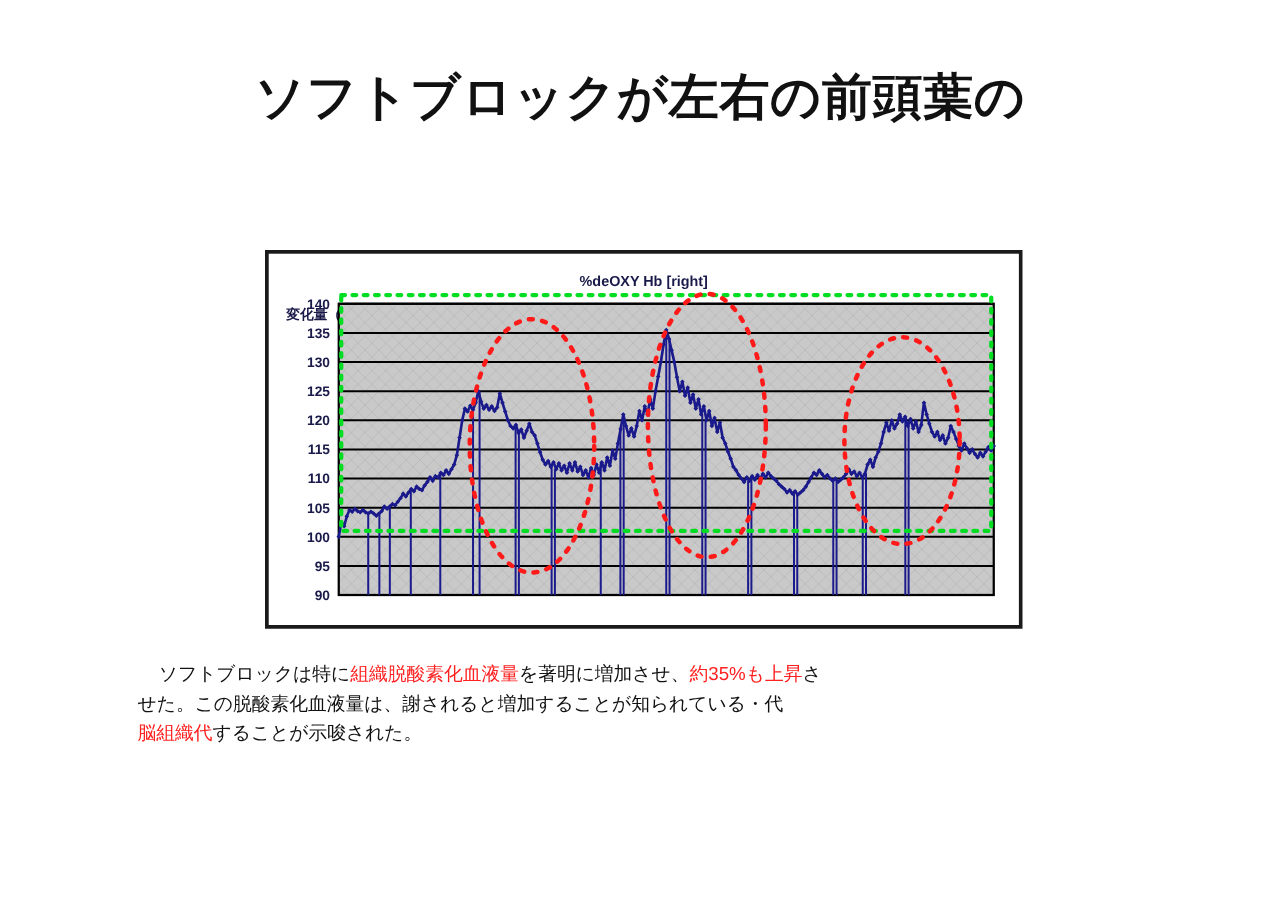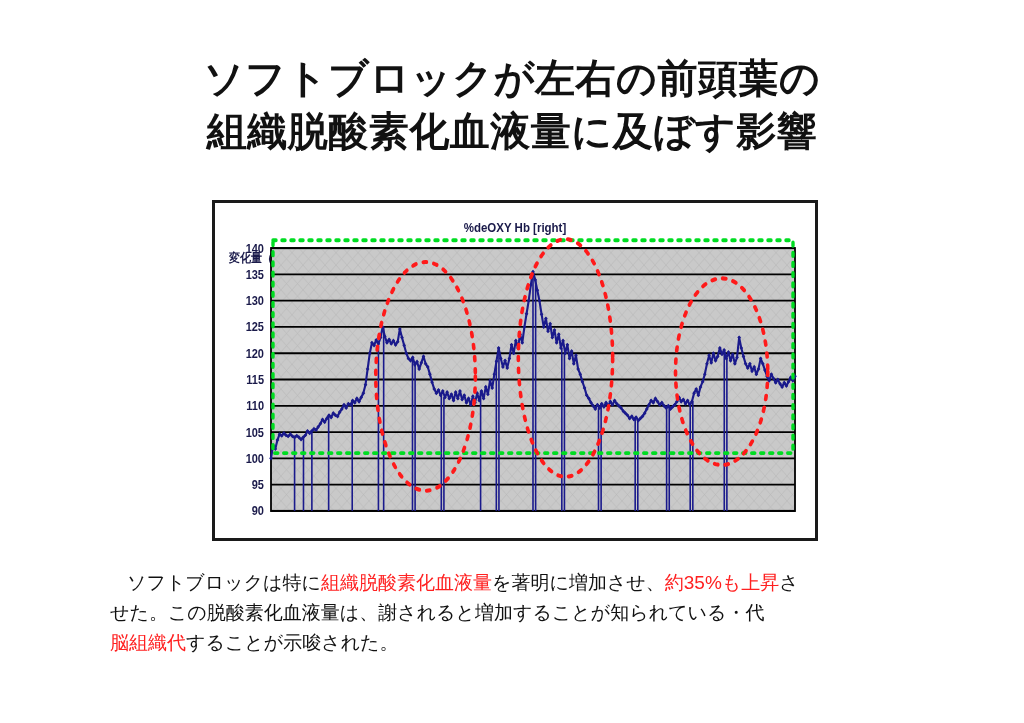--- a/index.html
+++ b/index.html
@@ -21,51 +21,49 @@
     font-weight:700;
     line-height:1.32;
     letter-spacing:0.5px;
   }
   .title-line{display:block;white-space:nowrap;}
 
   
   .chart-frame{
     position:absolute;
     left:212px;top:200px;
-    width:606px;height:341px;
+    width:606px;height:303px;
     background:#ffffff;
     border:3px solid #1a1a1a;
     box-sizing:border-box;
   }
   .chart-svg{display:block;width:100%;height:100%;}
 
   
   .caption{
     position:absolute;
     left:110px;top:528px;
     width:828px;
-    font-size:19px;
+    font-size:15px;
     line-height:1.58;
     color:#111111;
     font-weight:500;
     letter-spacing:0px;
-    margin-top:40px;
   }
   .caption p{margin:0;}
   .cap-red{color:#ff2020;}
   .cap-indent{display:inline-block;width:17px;}
 </style>
 </head>
 <body>
 
 <div id="slide">
 
   <div class="title-block">
     <span class="title-line">ソフトブロックが左右の前頭葉の</span>
-    <span class="title-line">組織脱酸素化血液量に及ぼす影響</span>
   </div>
 
   <div class="chart-frame">
     <svg class="chart-svg" viewBox="0 0 600 297" preserveAspectRatio="none">
       <defs>
         <pattern id="crosshatch" width="11" height="11" patternUnits="userSpaceOnUse">
           <rect width="11" height="11" fill="#c9c9c9"></rect>
           <path d="M0 0 L11 11 M11 0 L0 11" stroke="#b9b9b9" stroke-width="0.7"></path>
         </pattern>
       </defs>

